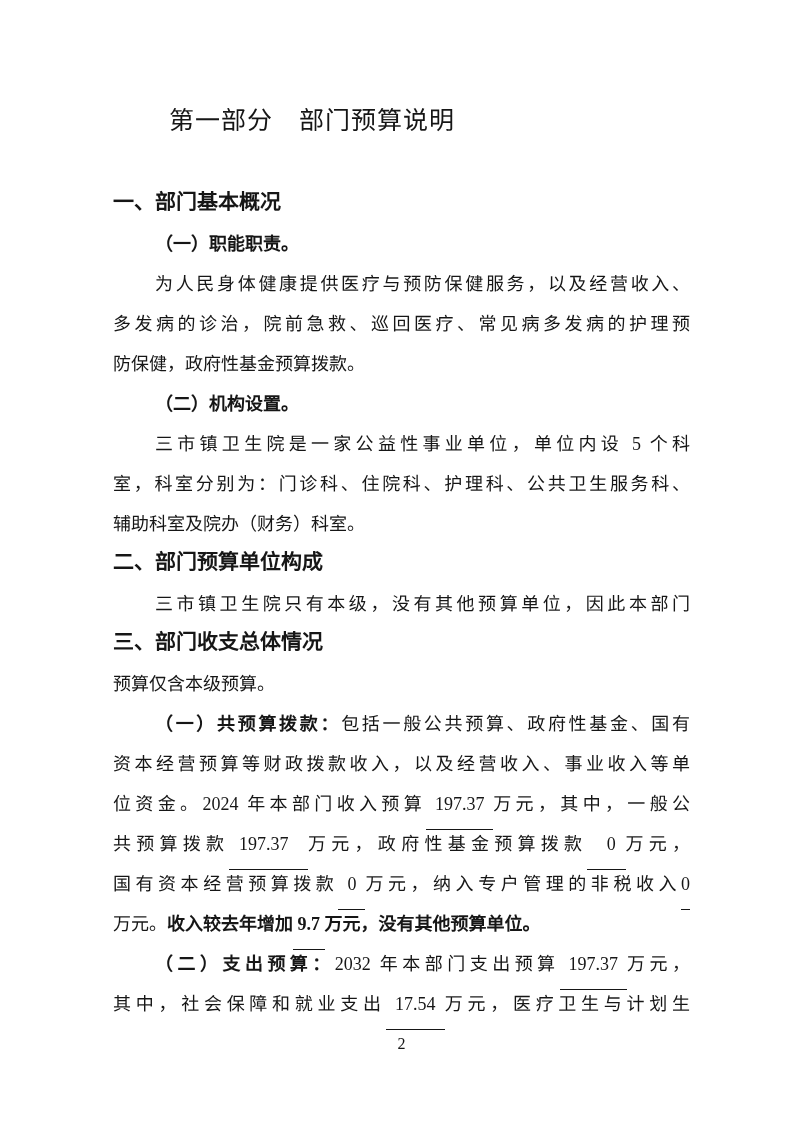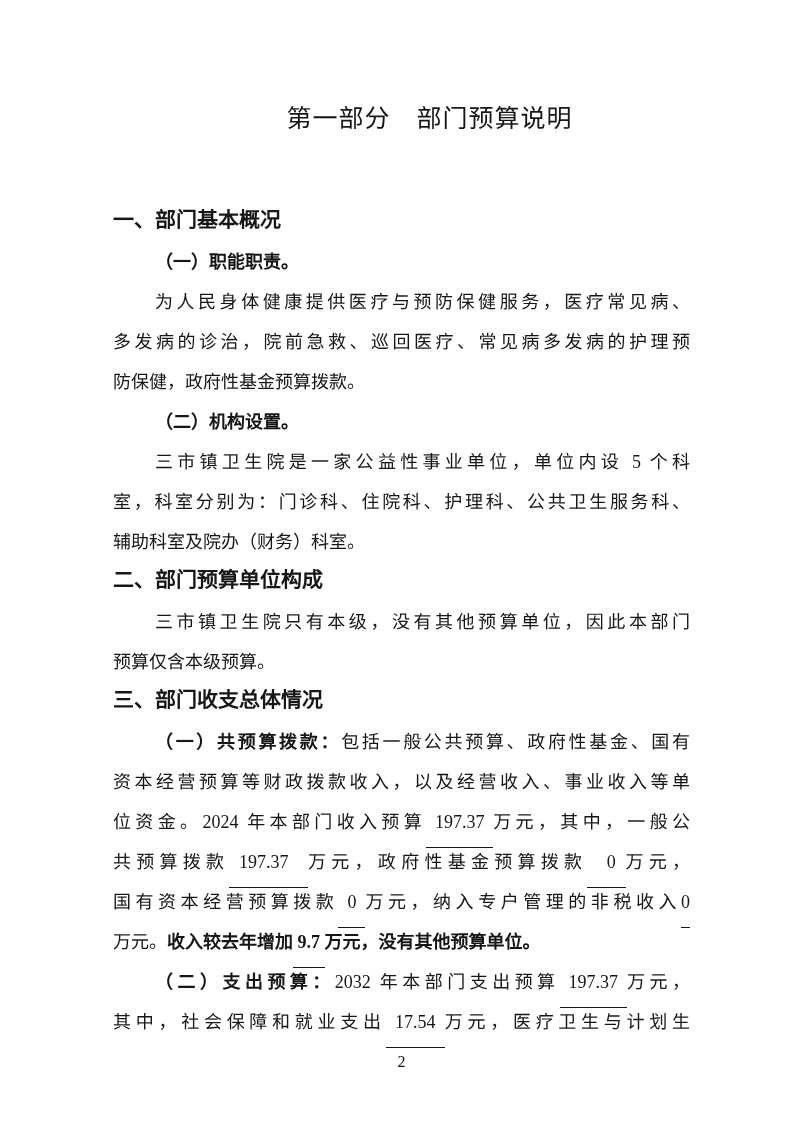--- a/index.html
+++ b/index.html
@@ -16,26 +16,25 @@
     overflow:hidden;
   }
   .doc{
     position:absolute;
     left:113px;
     top:0;
     width:577px;
   }
   .title{
     margin-top:104px;
-    margin-bottom:64px;
+    margin-bottom:46px;
     padding-left:56px;
     line-height:34px;
     font-size:25px;
-    text-align:center;
-    font-family:Liberation Mono, monospace;
+    font-family:Liberation Serif, serif;
     font-weight:400;
     letter-spacing:1px;
   }
   .line{
     height:40px;
     line-height:40px;
     font-size:18px;
     white-space:pre-wrap;
   }
   .j{
@@ -67,36 +66,36 @@
 
 <div class="sheet">
   <div class="doc">
 
     <div class="title">第一部分　部门预算说明</div>
 
     <div class="line h1"><span>一、部门基本概况</span></div>
 
     <div class="line h2 ind"><span>（一）职能职责。</span></div>
 
-    <div class="line j ind"><span>为人民身体健康提供医疗与预防保健服务，医疗常见病、</span></div>
+    <div class="line j ind"><span>为人民身体健康提供医疗与预防保健服务，以及经营收入、</span></div>
     <div class="line j"><span>多发病的诊治，院前急救、巡回医疗、常见病多发病的护理预</span></div>
     <div class="line"><span>防保健，政府性基金预算拨款。</span></div>
 
     <div class="line h2 ind"><span>（二）机构设置。</span></div>
 
     <div class="line j ind"><span>三市镇卫生院是一家公益性事业单位，单位内设 5 个科</span></div>
     <div class="line j"><span>室，科室分别为：门诊科、住院科、护理科、公共卫生服务科、</span></div>
     <div class="line"><span>辅助科室及院办（财务）科室。</span></div>
 
     <div class="line h1"><span>二、部门预算单位构成</span></div>
 
     <div class="line j ind"><span>三市镇卫生院只有本级，没有其他预算单位，因此本部门</span></div>
+    <div class="line h1"><span>三、部门收支总体情况</span></div>
+
     <div class="line"><span>预算仅含本级预算。</span></div>
-
-    <div class="line h1"><span>三、部门收支总体情况</span></div>
 
     <div class="line j ind"><span class="b">（一）共预算拨款：</span><span>包括一般公共预算、政府性基金、国有</span></div>
     <div class="line j"><span>资本经营预算等财政拨款收入，以及经营收入、事业收入等单</span></div>
     <div class="line j"><span>位资金。2024 年本部门收入预算</span><span class="u">&nbsp;197.37&nbsp;</span><span>万元，其中，一般公</span></div>
     <div class="line j"><span>共预算拨款</span><span class="u">&nbsp;197.37&nbsp;&nbsp;</span><span>万元，政府性基金预算拨款</span><span class="u">&nbsp;&nbsp;0&nbsp;</span><span>万元，</span></div>
     <div class="line j"><span>国有资本经营预算拨款</span><span class="u">&nbsp;0&nbsp;</span><span>万元，纳入专户管理的非税收入</span><span class="u">0</span></div>
     <div class="line"><span>万元。</span><span class="b">收入较去年增加</span><span class="b u">&nbsp;9.7&nbsp;</span><span class="b">万元，没有其他预算单位。</span></div>
 
     <div class="line j ind"><span class="b">（二）支出预算：</span><span>2032 年本部门支出预算</span><span class="u">&nbsp;197.37&nbsp;</span><span>万元，</span></div>
     <div class="line j"><span>其中，社会保障和就业支出</span><span class="u">&nbsp;17.54&nbsp;</span><span>万元，医疗卫生与计划生</span></div>

